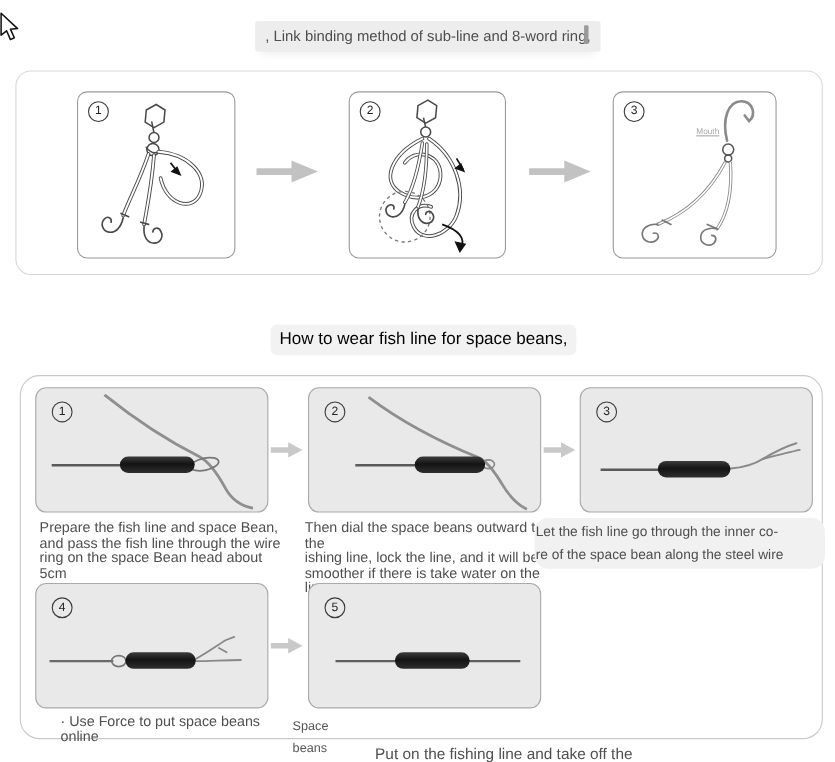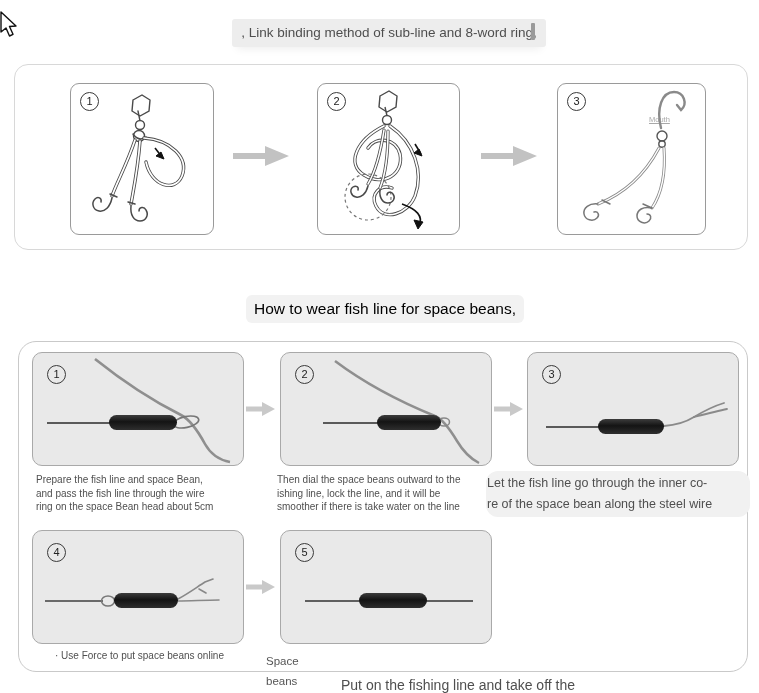--- a/index.html
+++ b/index.html
@@ -34,30 +34,30 @@
   .p5{left:280px;top:530px;width:210px;height:112px;}
 
   .badge{width:17px;height:17px;border:1.2px solid #3a3a3a;border-radius:50%;
          font-size:11px;line-height:17px;text-align:center;color:#222;display:block;}
   .badge-card{left:9px;top:8px;}
   .badge-panel{left:14px;top:12px;}
 
   .art{left:0;top:0;width:100%;height:100%;}
 
   
-  .cap{font-size:10px;line-height:13.5px;color:#4f4f4f;white-space:pre-line;}
+  .cap{font-size:13px;line-height:13.5px;color:#4f4f4f;white-space:pre-line;}
   .cap1{left:36px;top:473px;width:220px;}
   .cap2{left:277px;top:473px;width:235px;}
   .cap3{left:486px;top:471px;width:262px;font-size:12.5px;line-height:21px;
         background:#f1f1f1;border-radius:12px;padding:2px 1px;}
   .cap4{left:55px;top:649px;width:210px;}
   .cap5{left:341px;top:651px;width:240px;font-size:14px;margin-top:28px;}
   .space-label{left:266px;top:651px;width:60px;font-size:11.5px;line-height:20px;color:#555;white-space:pre-line;z-index:3;}
 
-  .mouth{left:91px;top:31px;font-size:7.5px;color:#a8a8a8;text-decoration:underline;}
+  .mouth{left:75px;top:31px;font-size:7.5px;color:#a8a8a8;text-decoration:underline;}
 
   .arrow-top{width:58px;height:26px;}
   .at1{left:233px;top:143px;}
   .at2{left:481px;top:143px;}
   .arrow-sm{width:30px;height:18px;}
   .as1{left:246px;top:400px;}
   .as2{left:494px;top:400px;}
   .as3{left:246px;top:578px;}
 
   .cursor{left:0px;top:11px;width:18px;height:26px;}

